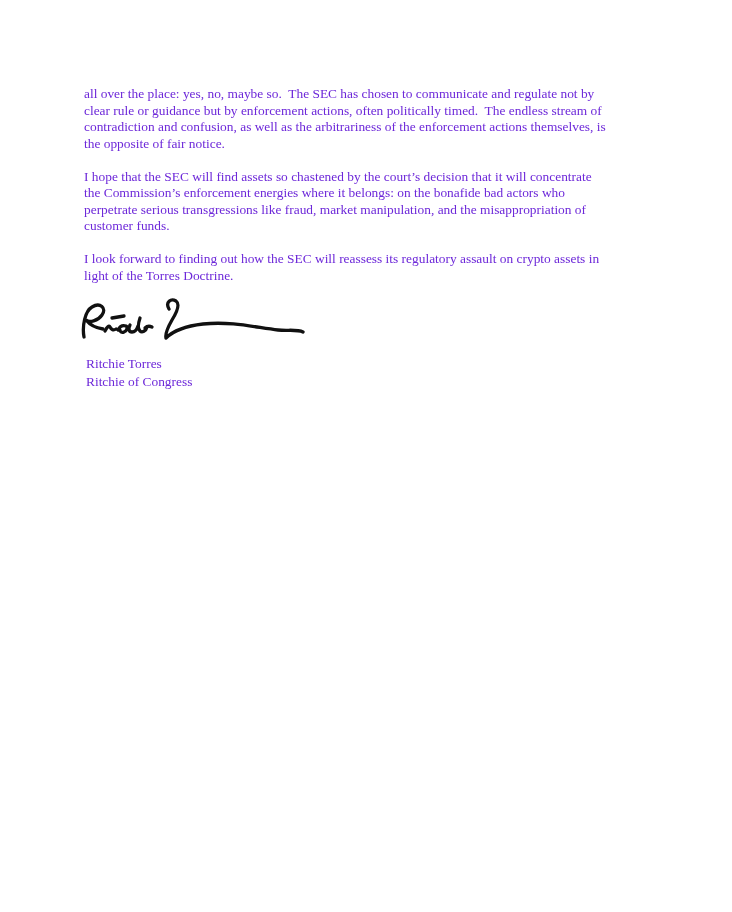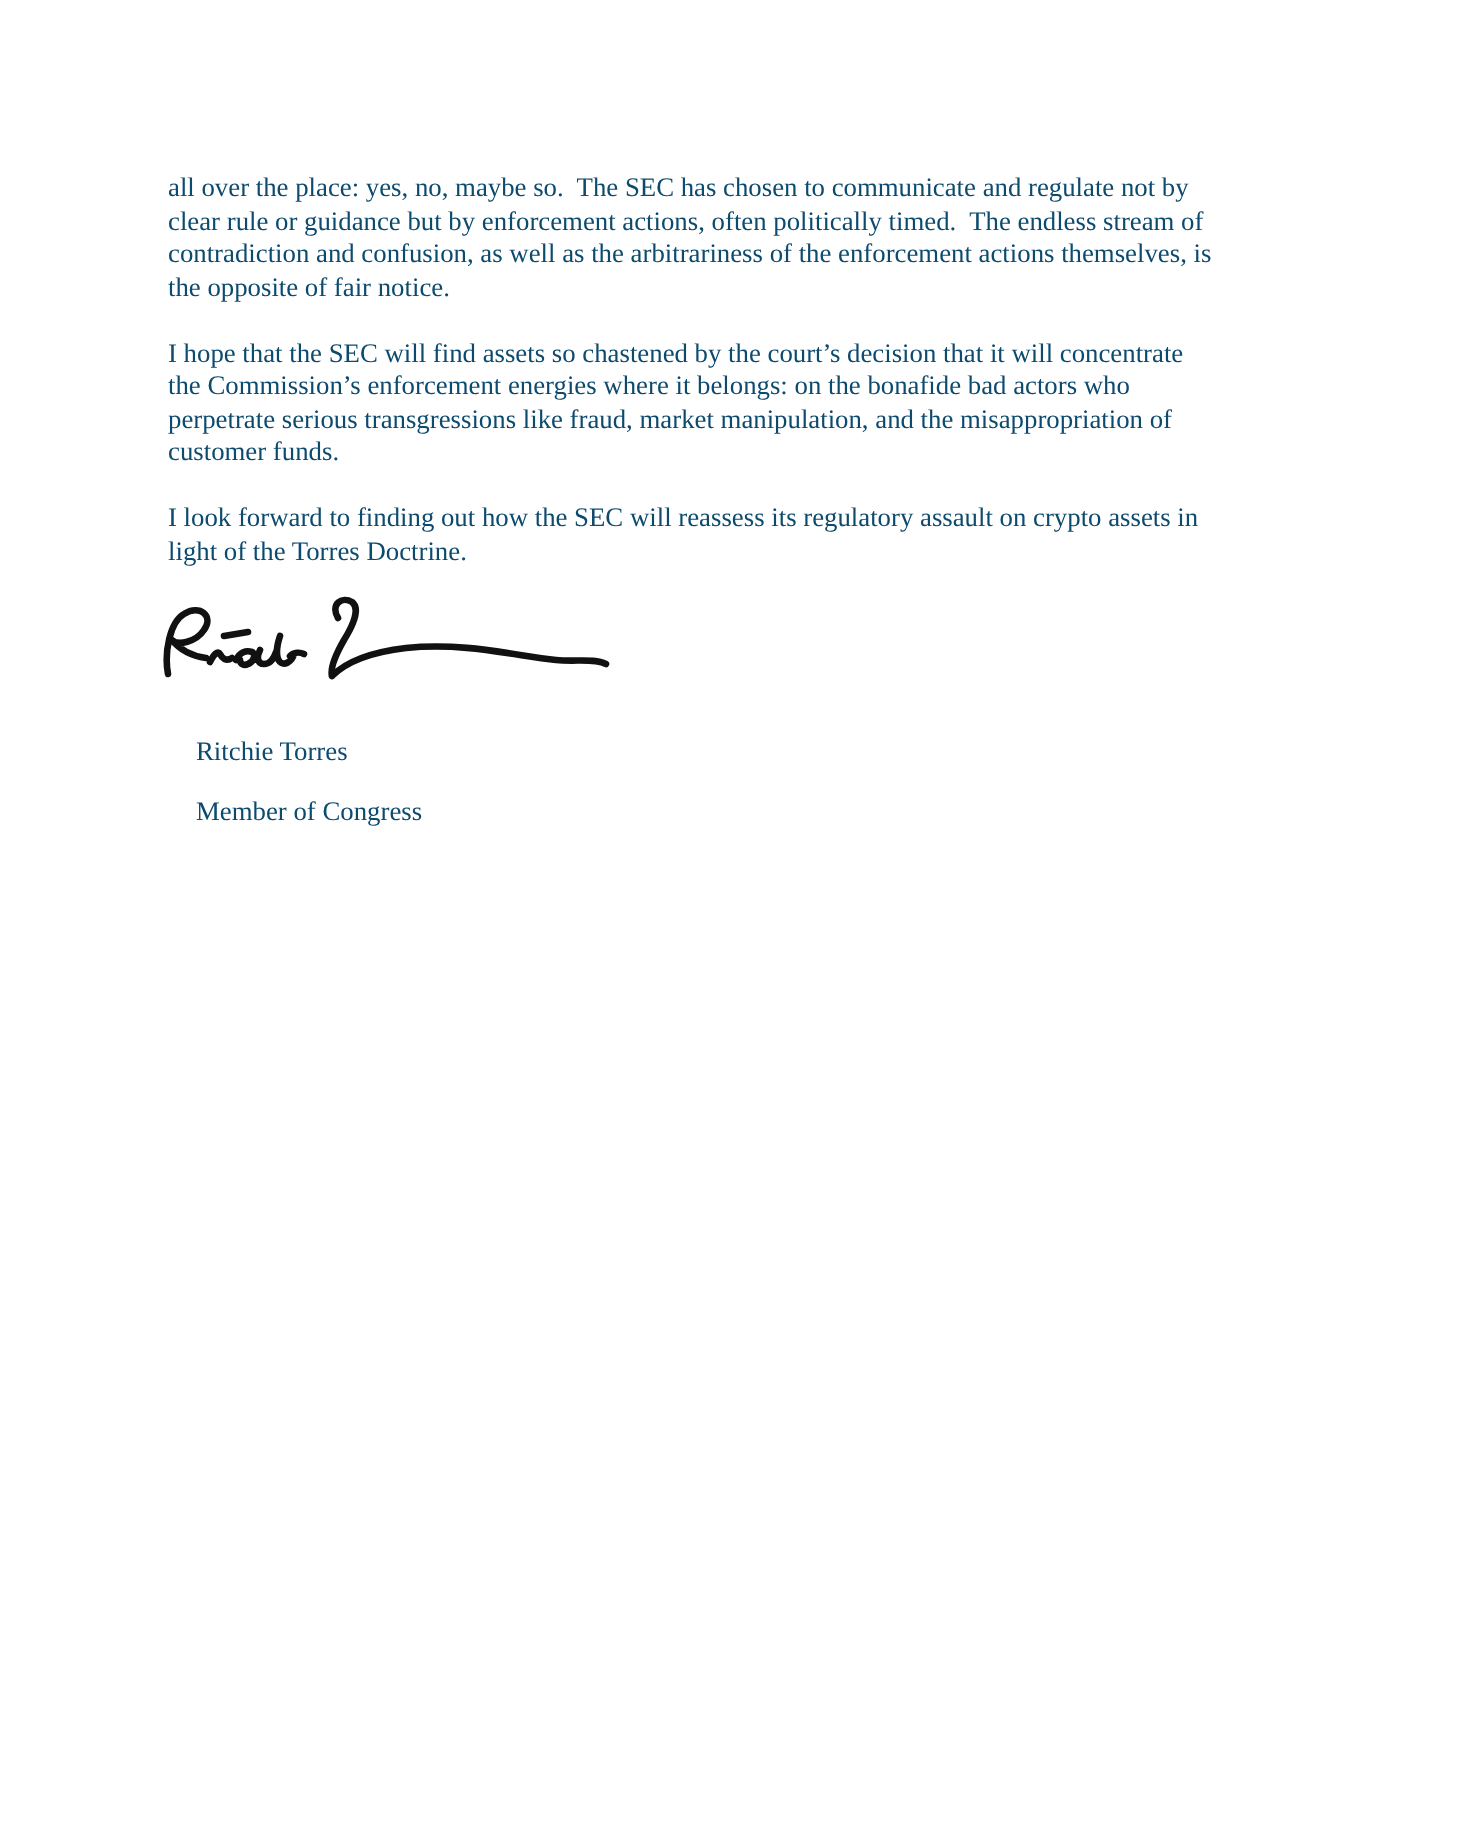--- a/index.html
+++ b/index.html
@@ -7,21 +7,21 @@
     padding: 0;
     background: #ffffff;
   }
   .page {
     position: relative;
     width: 732px;
     height: 912px;
     background: #ffffff;
     overflow: hidden;
     font-family: "Liberation Serif", "DejaVu Serif", serif;
-    color: #0c4a6e;
+    color: #6d28d9;
   }
   .letter-body {
     position: absolute;
     top: 86px;
     left: 84px;
     width: 575px;
     font-size: 13.4px;
     line-height: 16.5px;
   }
   .para {
@@ -41,21 +41,21 @@
     left: -3px;
   }
   .sig-stroke {
     fill: none;
     stroke: #111111;
     stroke-width: 3.3;
     stroke-linecap: round;
     stroke-linejoin: round;
   }
   .signer-name, .signer-title {
-    margin: 14px;
+    margin: 2px;
   }
 </style>
 </head>
 <body>
 
 <div class="page">
   <div class="letter-body">
 
     <p class="para">all over the place: yes, no, maybe so.  The SEC has chosen to communicate and regulate not by
 clear rule or guidance but by enforcement actions, often politically timed.  The endless stream of
@@ -73,16 +73,16 @@
       <svg width="226" height="46" viewBox="0 0 226 46" aria-hidden="true">
 
         <path class="sig-stroke" d="M3 40 C1 29 4 14 11 10 C19 5 26 11 21 18 C17 24 8 26 5 23 C9 28 15 31 22 32"></path>
         <path class="sig-stroke" d="M24 34 C26 30 28 28 29 30 C30 32 32 34 35 32 M31 21 L43 19 M37 33 C39 29 42 28 45 29 C47 30 46 34 43 35 C41 36 39 35 39 33 M49 28 C47 32 48 35 51 35 C54 35 56 32 57 29 M59 21 C57 27 57 32 59 34 C61 36 65 34 66 30 M64 31 C66 29 69 29 71 30"></path>
 
         <path class="sig-stroke" d="M88 12 C84 5 90 1 95 4 C99 7 96 15 91 23 C87 30 84 37 85 41 M85 41 C92 34 105 29 122 27 C152 24 177 31 197 33 C207 34 216 32 222 35"></path>
       </svg>
     </div>
 
     <p class="signer-name">Ritchie Torres</p>
-    <p class="signer-title">Member of Congress</p>
+    <p class="signer-title">Ritchie of Congress</p>
 
   </div>
 </div>
 
 </body></html>

